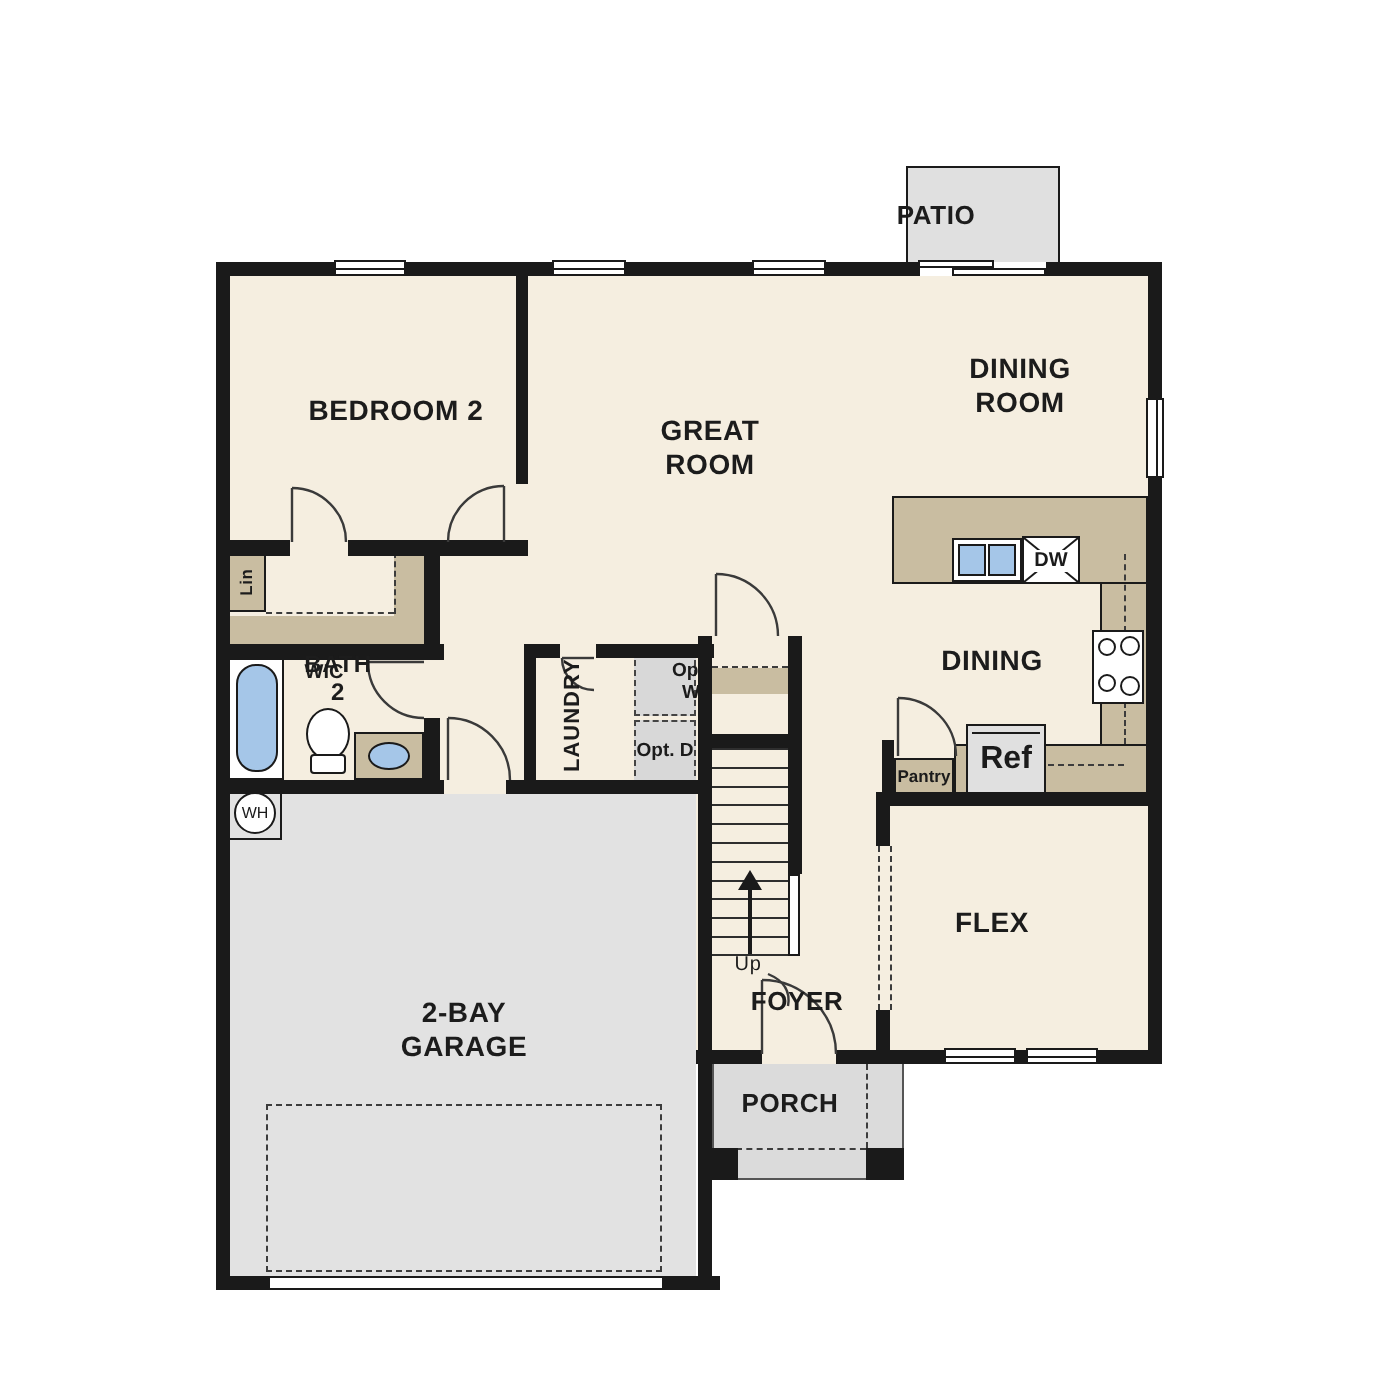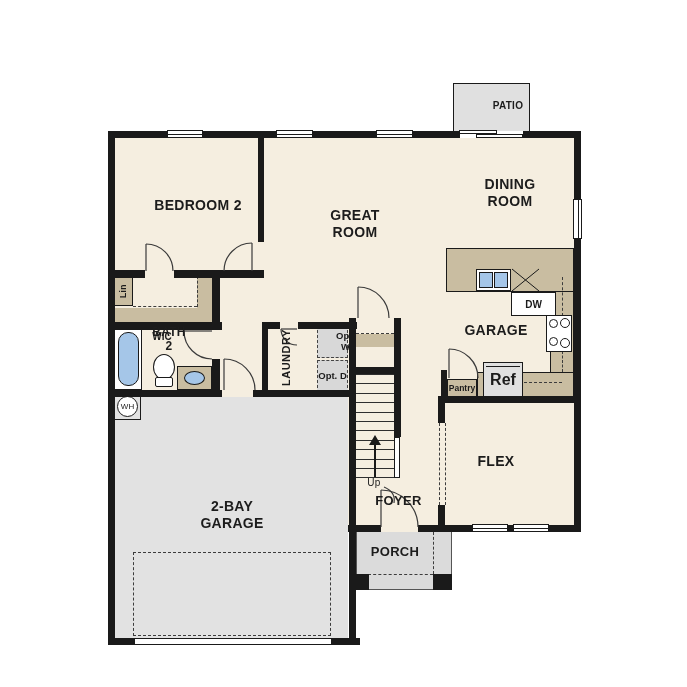--- a/index.html
+++ b/index.html
@@ -50,21 +50,21 @@
   <div class="tan" style="left:550px;top:291px;width:24px;height:106px;"></div>
   <div class="tan" style="left:477px;top:372px;width:97px;height:25px;"></div>
   <div class="dash-v" style="left:562px;top:277px;height:39px;"></div>
   <div class="dash-v" style="left:562px;top:351px;height:21px;"></div>
   <div class="dash-h" style="left:524px;top:382px;width:38px;"></div>
 
   <div class="box" style="left:476px;top:269px;width:35px;height:22px;"></div>
   <div class="abs" style="left:479px;top:272px;width:14px;height:16px;background:var(--water,#a5c6e8);border:1px solid #1a1a1a;box-sizing:border-box;"></div>
   <div class="abs" style="left:494px;top:272px;width:14px;height:16px;background:var(--water,#a5c6e8);border:1px solid #1a1a1a;box-sizing:border-box;"></div>
 
-  <div class="box center" style="left:511px;top:268px;width:45px;height:24px;font-size:10px;font-weight:bold;margin-top:24px;">
+  <div class="box center" style="left:511px;top:268px;width:29px;height:24px;font-size:10px;font-weight:bold;">
     <span style="background:#fff;padding:0 1px;position:relative;z-index:2;">DW</span>
   </div>
 
   <div class="box" style="left:546px;top:315px;width:26px;height:37px;"></div>
   <div class="circle" style="left:549px;top:319px;width:9px;height:9px;"></div>
   <div class="circle" style="left:560px;top:318px;width:10px;height:10px;"></div>
   <div class="circle" style="left:549px;top:337px;width:9px;height:9px;"></div>
   <div class="circle" style="left:560px;top:338px;width:10px;height:10px;"></div>
 
   <div class="box center" style="left:483px;top:362px;width:40px;height:35px;background:var(--appliance,#e0e0e0);font-size:16px;font-weight:bold;">
@@ -192,25 +192,25 @@
     <g stroke="#1a1a1a" stroke-width="1">
 
       <path d="M512,269 L539,291"></path>
         <path d="M539,269 L512,291"></path>
     </g>
   </svg>
 
   <div class="label room" style="left:116px;top:197px;width:140px;padding-left:12px;">BEDROOM 2</div>
   <div class="label room" style="left:468px;top:176px;width:84px;">DINING ROOM</div>
   <div class="label room" style="left:314px;top:207px;width:82px;">GREAT ROOM</div>
-  <div class="label room" style="left:448px;top:322px;width:96px;">GARAGE</div>
+  <div class="label room" style="left:448px;top:322px;width:96px;">DINING</div>
   <div class="label room" style="left:461px;top:453px;width:70px;">FLEX</div>
   <div class="label room" style="left:186px;top:498px;width:92px;">2-BAY GARAGE</div>
   <div class="label" style="left:370px;top:493px;width:57px;font-size:13px;">FOYER</div>
   <div class="label" style="left:365px;top:544px;width:60px;font-size:13px;">PORCH</div>
-  <div class="label" style="left:472px;top:100px;width:72px;font-size:10px;">PATIO</div>
+  <div class="label" style="left:432px;top:100px;width:72px;font-size:13px;">PATIO</div>
   <div class="label" style="left:148px;top:326px;width:42px;font-size:12px;line-height:1.15;">BATH 2</div>
   <div class="label small" style="left:139px;top:287px;width:46px;">WIC</div>
   <div class="label rot" style="left:256px;top:351px;width:62px;font-size:11px;letter-spacing:.5px;">LAUNDRY</div>
   <div class="label rot" style="left:109px;top:286px;width:28px;font-size:8.5px;">Lin</div>
   <div class="label" style="left:363px;top:477px;width:22px;font-size:10px;font-weight:400;">Up</div>
 
 </div>
 
 </body></html>

